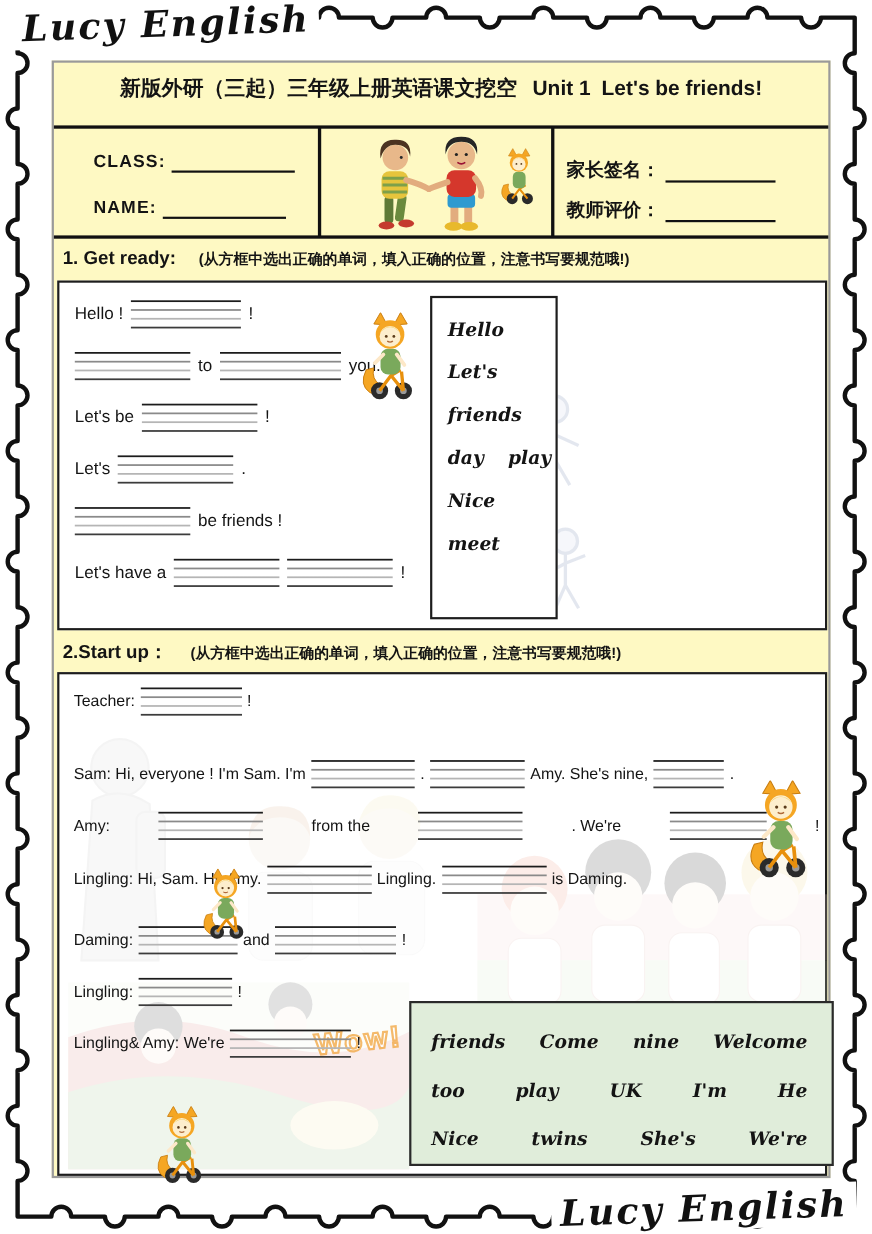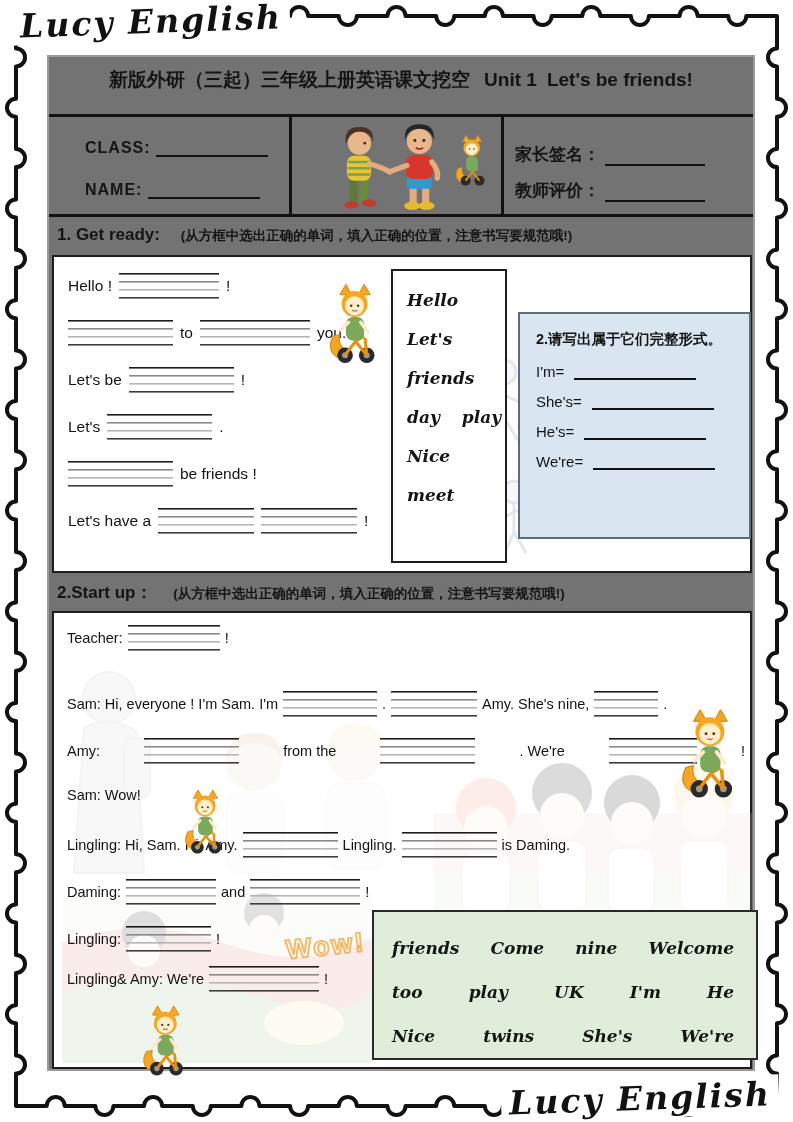--- a/index.html
+++ b/index.html
@@ -15,21 +15,21 @@
   .brand {
     position:absolute; font-family:"DejaVu Serif", serif; font-style:italic;
     font-weight:bold; font-size:33px; letter-spacing:2px; color:#111;
     background:#fff; padding:0 8px; transform:rotate(-2deg); z-index:5;
   }
   #brand-top { left:12px; top:2px; }
   #brand-bottom { right:14px; bottom:4px; }
   
   #content-box {
     position:absolute; left:47px; top:55px; width:708px; height:1016px;
-    border:2px solid #9a9a9a; background:#737373;
+    border:2px solid #9a9a9a; background:#fef9c3;
   }
   
   #title-row { position:absolute; left:0; top:10px; width:100%; text-align:center;
     font-size:19px; font-weight:bold; white-space:nowrap; }
   #title-row .unit { margin:0 10px 0 14px; }
   .hline { position:absolute; left:0; width:100%; height:3px; background:#111; }
   #hline-title { top:57px; }
   #hline-header { top:157px; }
   .vline { position:absolute; top:58px; width:3px; height:100px; background:#111; }
   #vline-1 { left:240px; } #vline-2 { left:452px; }
@@ -251,41 +251,20 @@
             <span>play</span>
           </div>
           <div class="wb-row">
             <span>Nice</span>
           </div>
           <div class="wb-row">
             <span>meet</span>
           </div>
         </div>
 
-      <div id="bluebox">
-        <div class="bb-title">2.请写出属于它们完整形式。</div>
-        <div id="bb-items">
-            <div class="bb-item">
-              <span>I'm=</span>
-              <span class="uline"></span>
-            </div>
-            <div class="bb-item">
-              <span>She's=</span>
-              <span class="uline"></span>
-            </div>
-            <div class="bb-item">
-              <span>He's=</span>
-              <span class="uline"></span>
-            </div>
-            <div class="bb-item">
-              <span>We're=</span>
-              <span class="uline"></span>
-            </div>
-          </div>
-      </div>
     </div>
 
     <div class="section-heading" id="s2-heading">
       <span>2.Start up：</span>
       <span class="note">(从方框中选出正确的单词，填入正确的位置，注意书写要规范哦!)</span>
     </div>
 
     <div class="section-box" id="s2-box">
 
       <svg class="deco" style="left:0; top:30px; width:698px; height:426px; opacity:.3" viewBox="0 0 698 426">
@@ -352,23 +331,20 @@
             <span class="txt">.</span>
           </div>
           <div class="w-line">
             <span class="txt">Amy:</span>
             <span class="blank4" style="width: 95px;"></span>
             <span class="txt">from the</span>
             <span class="blank4" style="width: 95px;"></span>
             <span class="txt">. We're</span>
             <span class="blank4" style="width: 88px;"></span>
             <span class="txt">!</span>
-          </div>
-          <div class="w-line">
-            <span class="txt">Sam: Wow!</span>
           </div>
           <div class="w-line">
             <span class="txt">Lingling: Hi, Sam. Hi, Amy.</span>
             <span class="blank4" style="width: 95px;"></span>
             <span class="txt">Lingling.</span>
             <span class="blank4" style="width: 95px;"></span>
             <span class="txt">is Daming.</span>
           </div>
           <div class="w-line">
             <span class="txt">Daming:</span>

